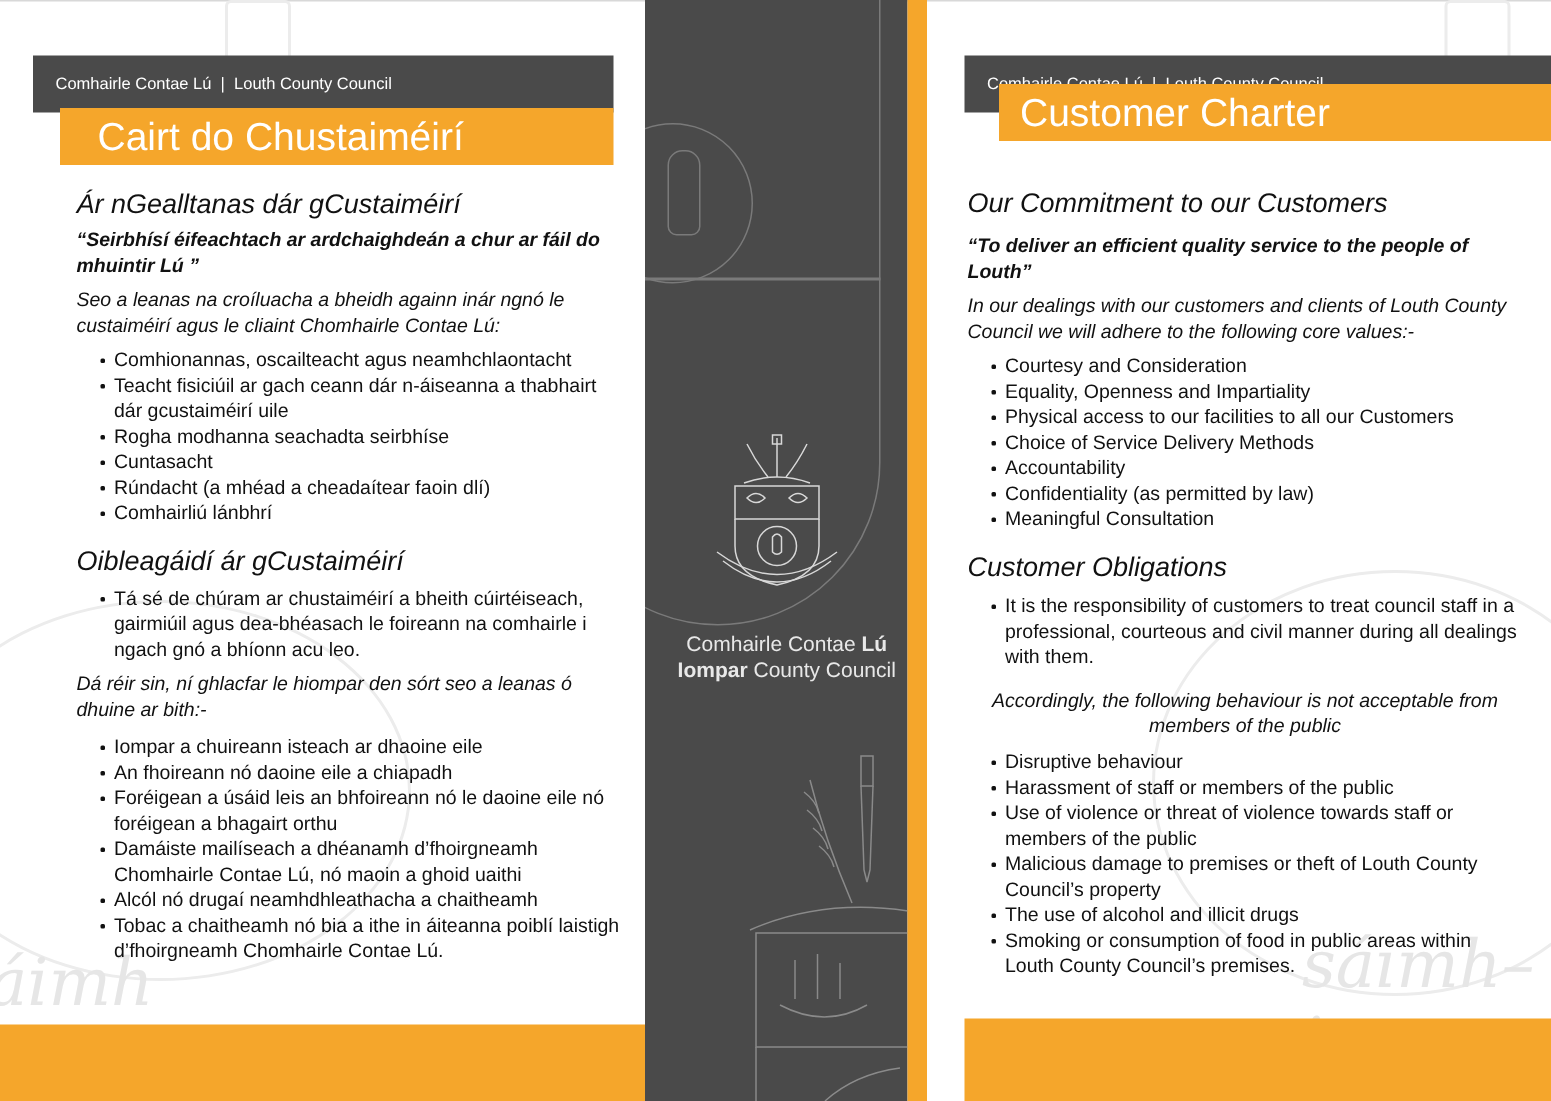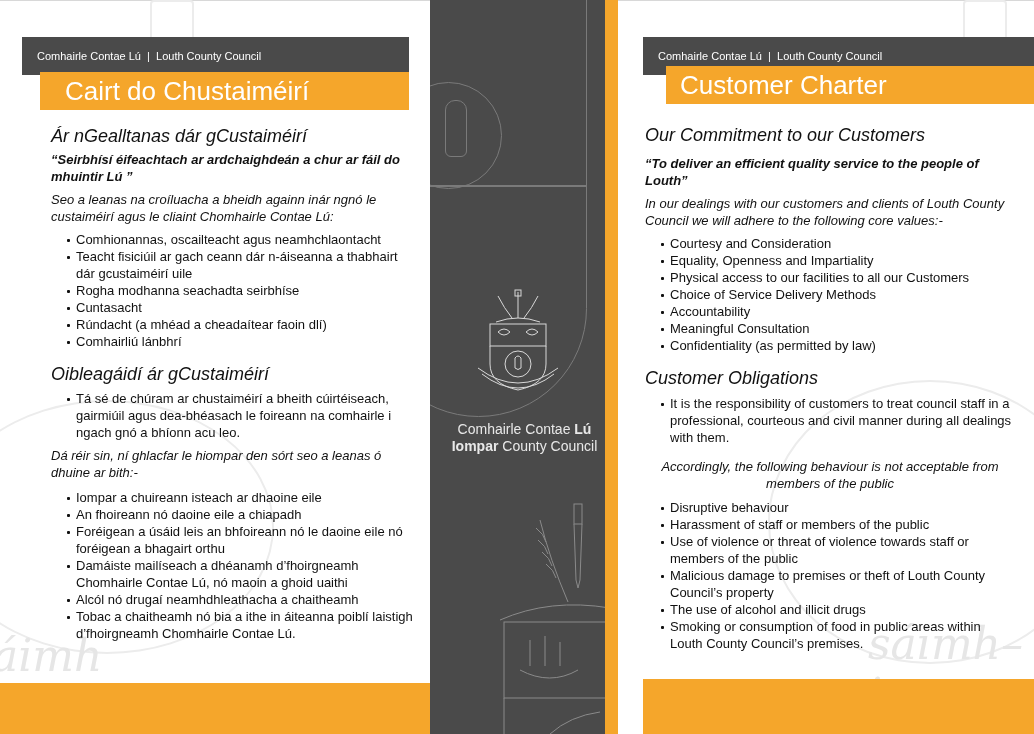--- a/index.html
+++ b/index.html
@@ -146,34 +146,34 @@
   </svg>
 </div>
 <div class="stripe"></div>
 
 <div class="page page-right">
   <div class="wm" style="left:150px;top:380px;width:320px;height:280px;border-radius:50%;"></div>
   <div class="wm" style="left:345px;top:0;width:40px;height:55px;border-radius:4px;"></div>
   <div class="wm-text" style="left:250px;top:618px;">sáimh–io</div>
 
   <div class="hdr-bar" style="left:25px;top:37px;width:391px;">Comhairle Contae Lú  |  Louth County Council</div>
-  <div class="title-bar" style="left:48px;top:66px;width:368px;padding-left:14px;">Customer Charter</div>
+  <div class="title-bar" style="left:48px;top:56px;width:368px;padding-left:14px;">Customer Charter</div>
 
   <div class="content" style="left:27px;top:123px;width:370px;">
     <h2 class="sec">Our Commitment to our Customers</h2>
     <p class="it quote" style="margin-top:8px;">“To deliver an efficient quality service to the people of Louth”</p>
     <p class="it" style="margin-top:6px;">In our dealings with our customers and clients of Louth County Council we will adhere to the following core values:-</p>
     <ul class="bl" style="margin-top:6px;">
       <li>Courtesy and Consideration</li>
       <li>Equality, Openness and Impartiality</li>
       <li>Physical access to our facilities to all our Customers</li>
       <li>Choice of Service Delivery Methods</li>
       <li>Accountability</li>
+      <li>Confidentiality (as permitted by law)</li>
       <li>Meaningful Consultation</li>
-      <li>Confidentiality (as permitted by law)</li>
     </ul>
 
     <h2 class="sec" style="margin-top:12px;">Customer Obligations</h2>
     <ul class="bl" style="margin-top:5px;">
       <li>It is the responsibility of customers to treat council staff in a professional, courteous and civil manner during all dealings with them.</li>
     </ul>
     <p class="it" style="margin-top:12px;text-align:center;">Accordingly, the following behaviour is not acceptable from members of the public</p>
     <ul class="bl" style="margin-top:7px;">
       <li>Disruptive behaviour</li>
       <li>Harassment of staff or members of the public</li>

